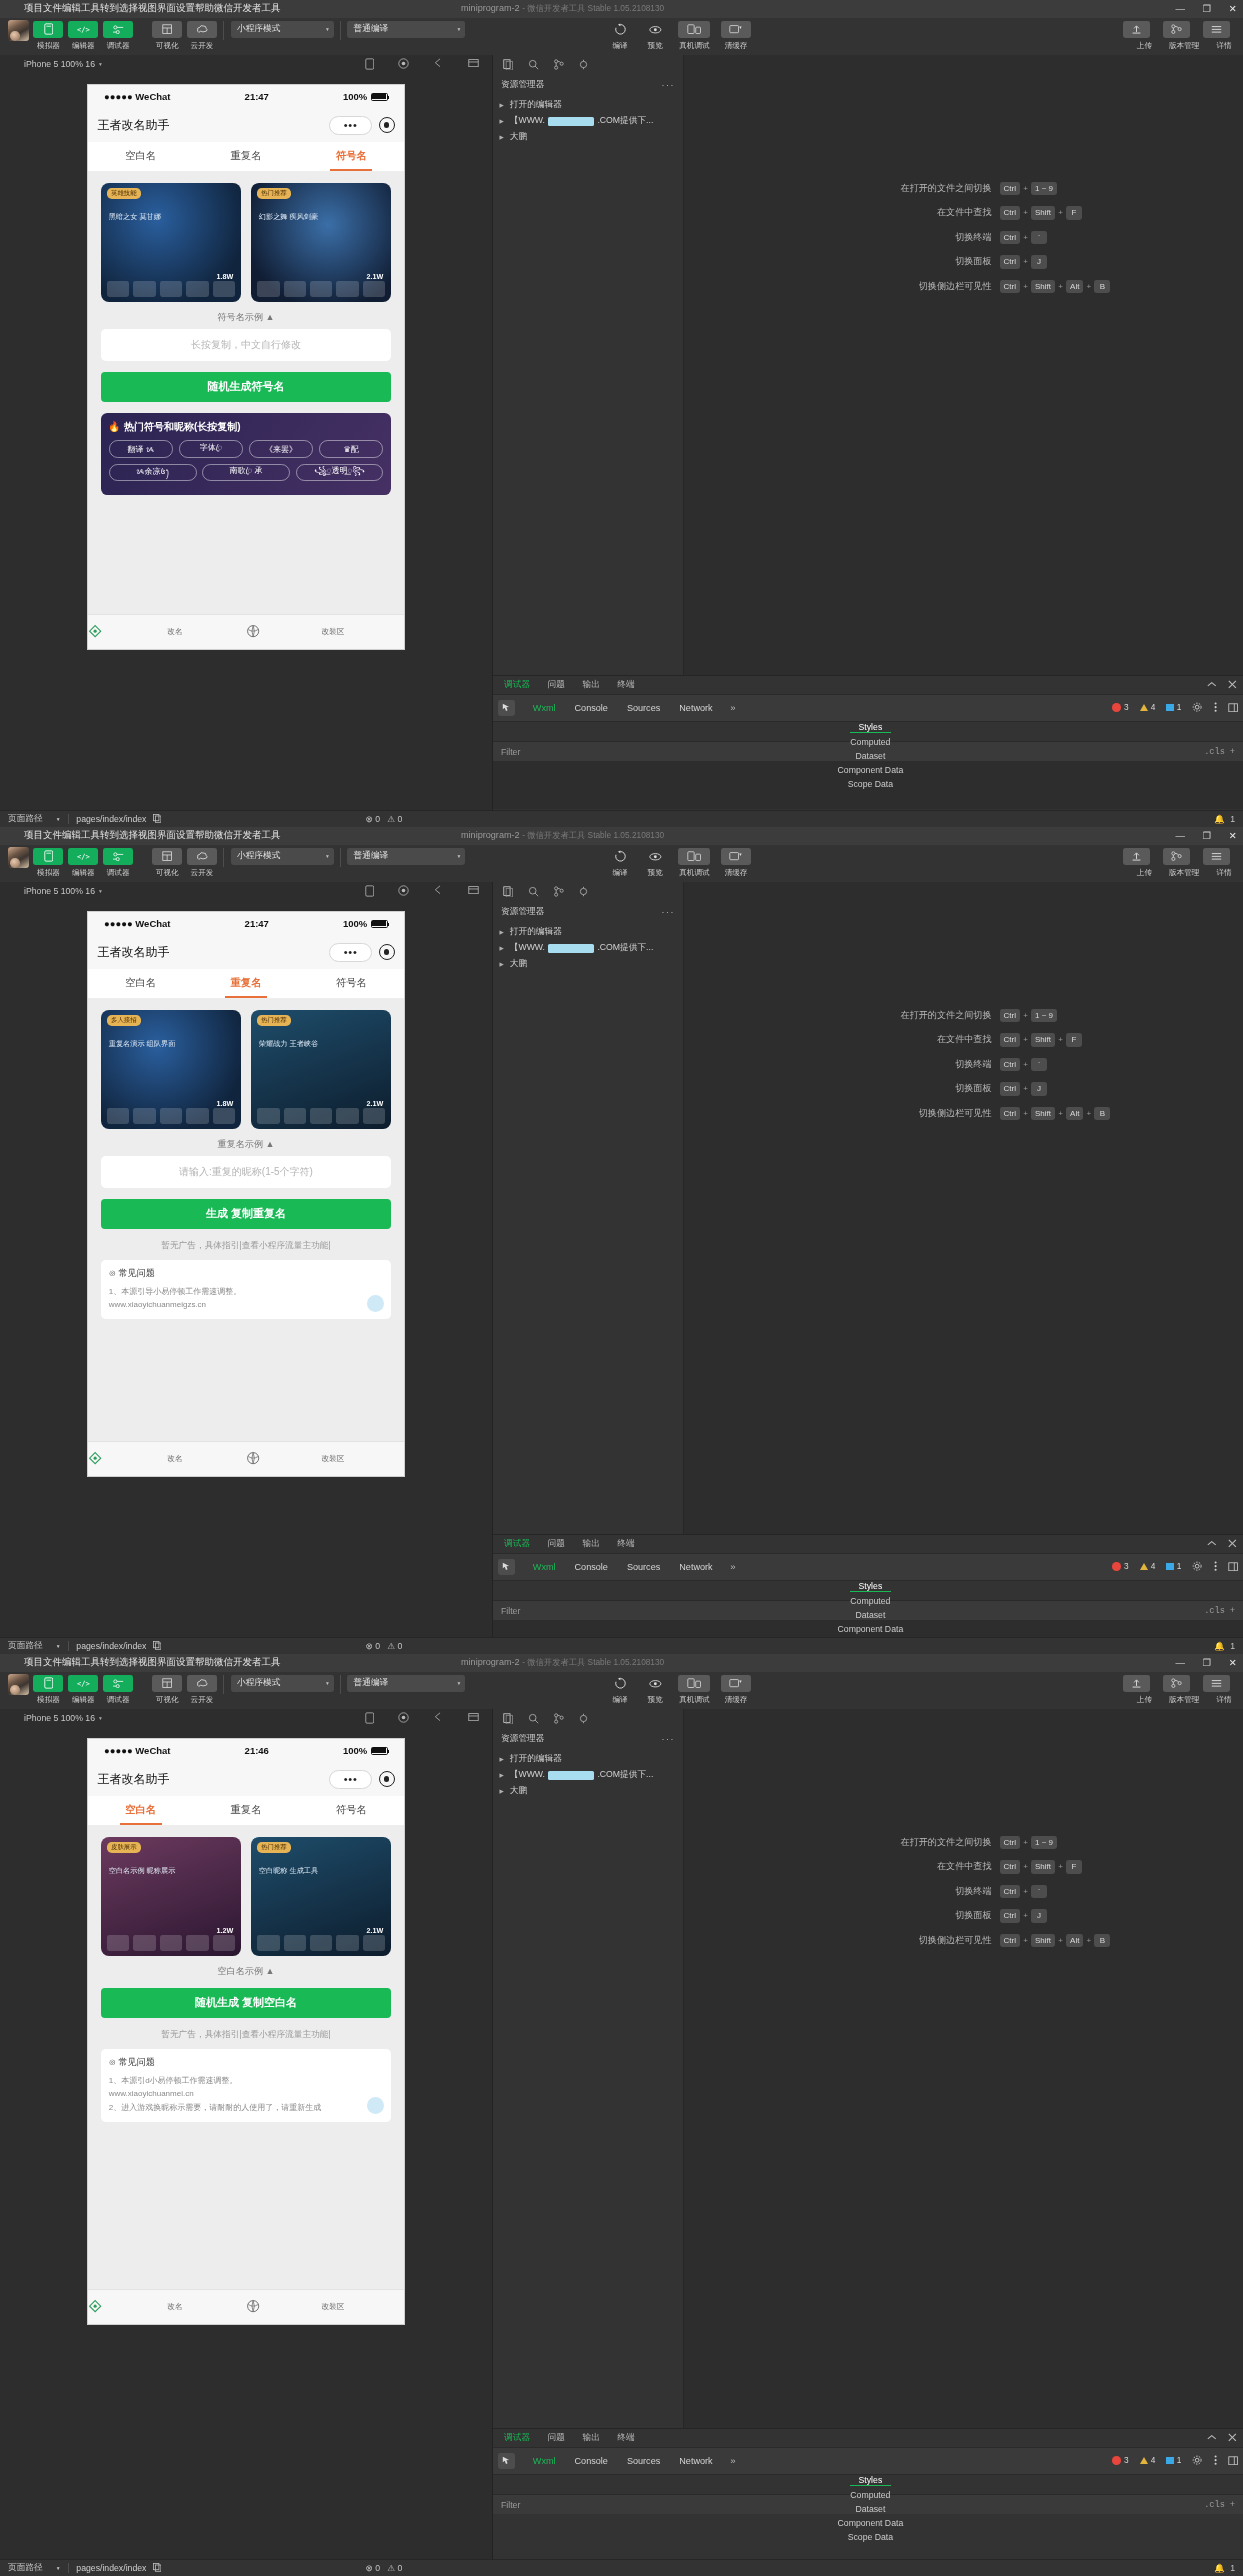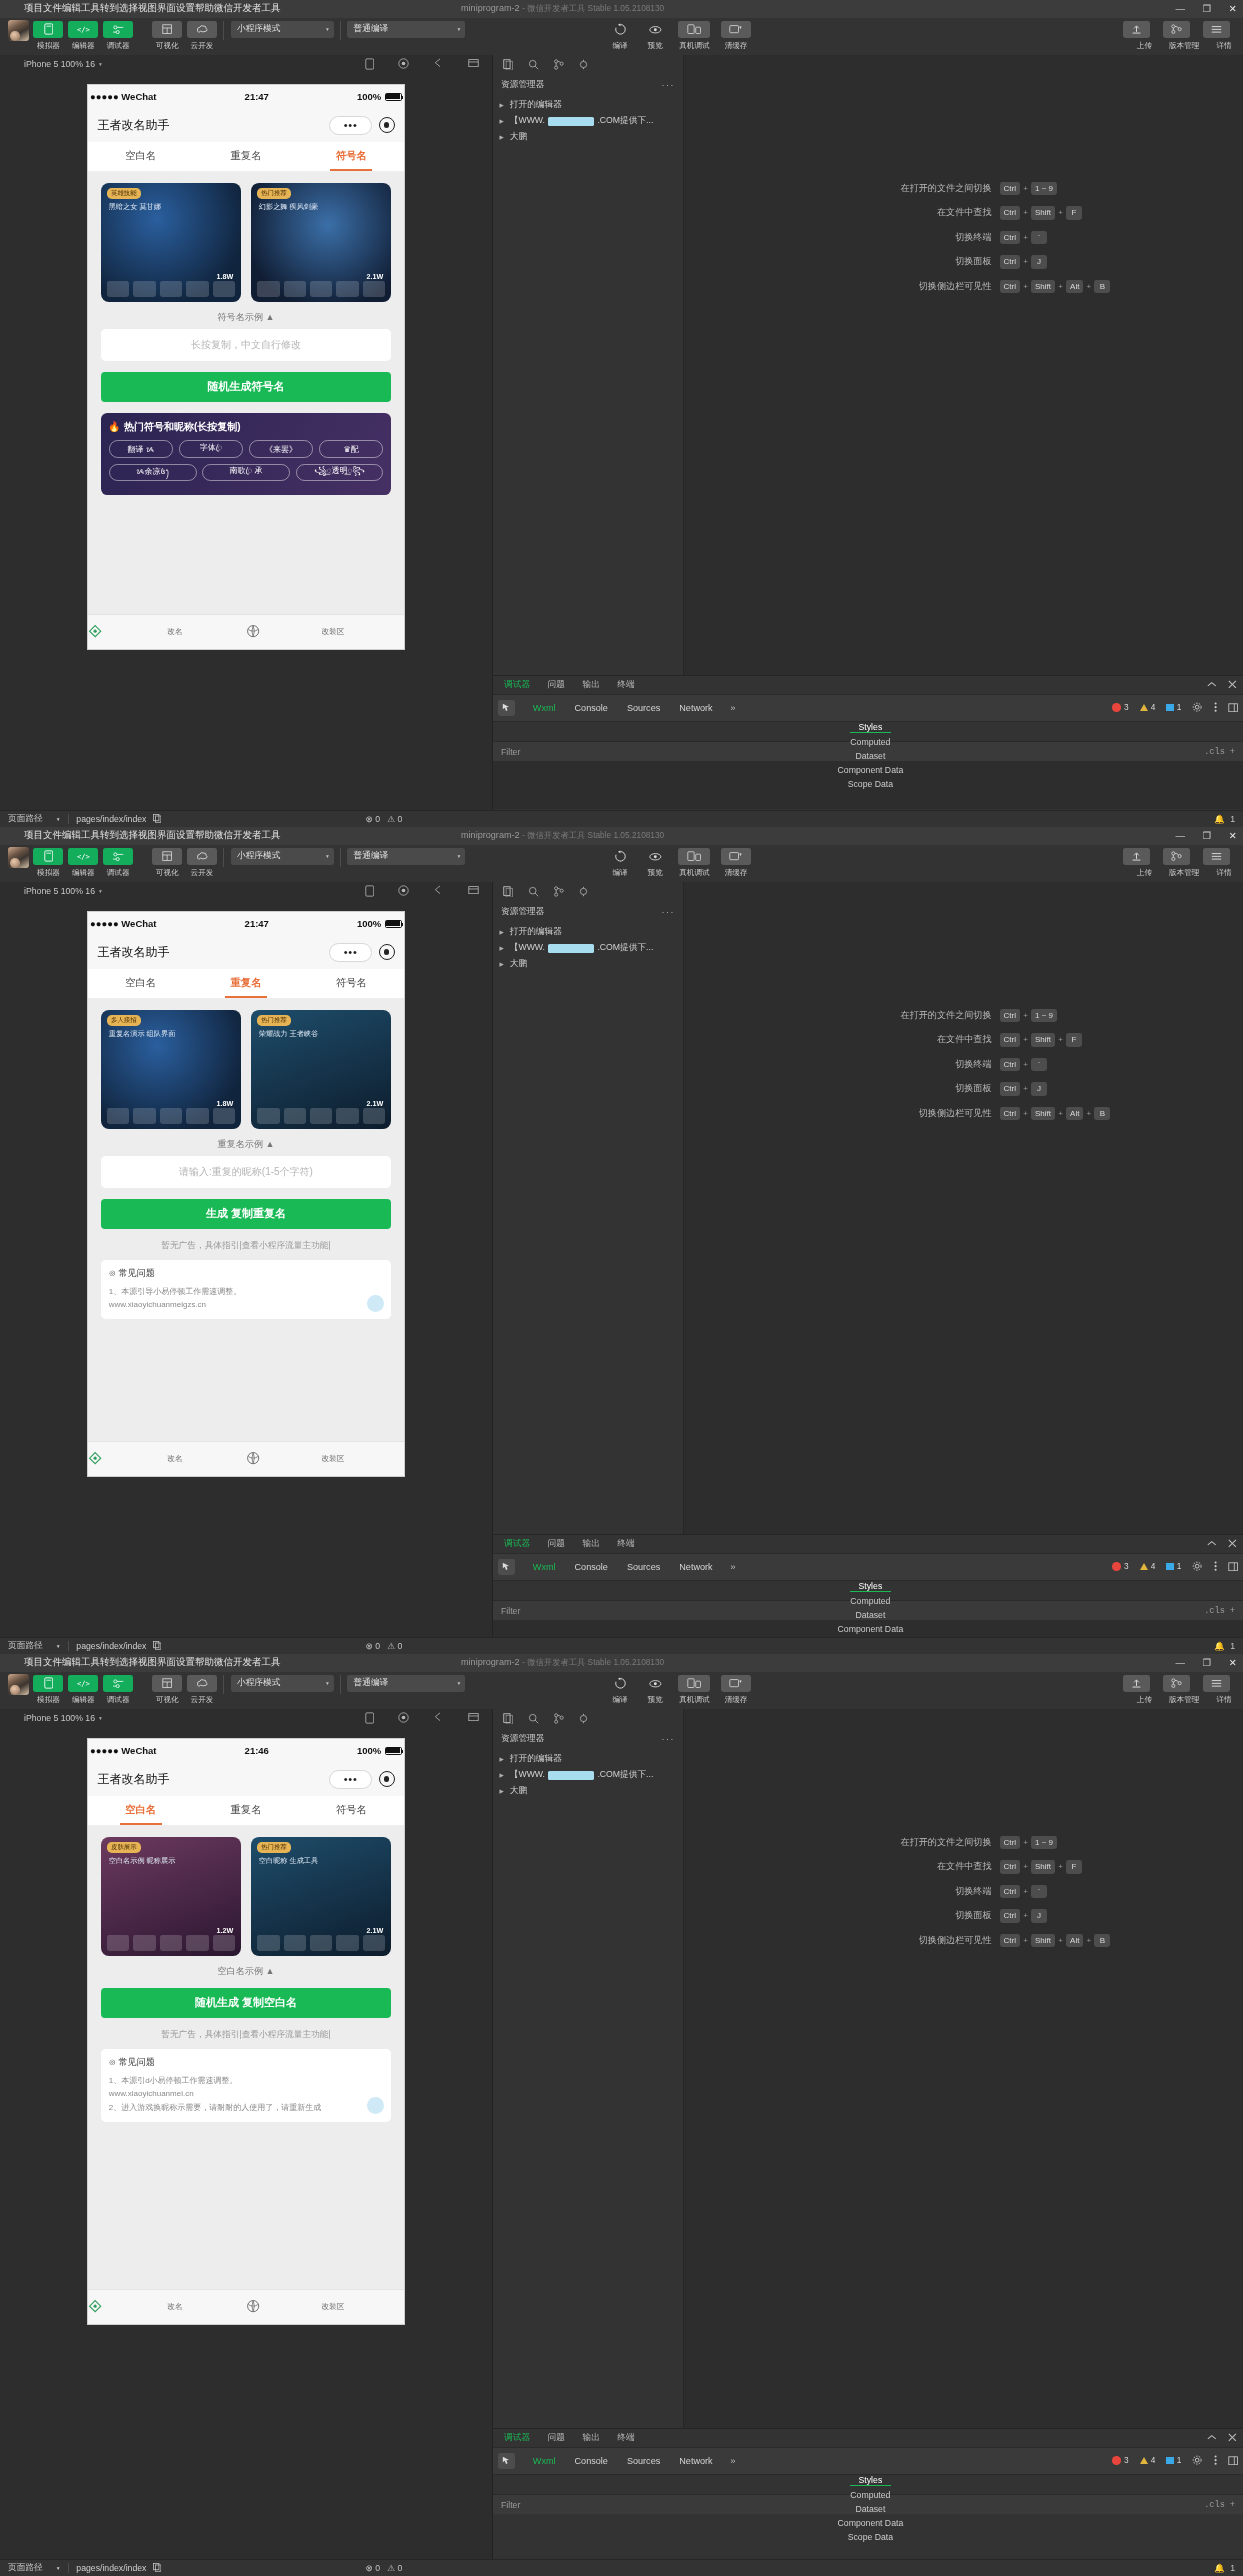--- a/index.html
+++ b/index.html
@@ -54,21 +54,21 @@
   
   .body-row { display:flex; height:calc(100% - 72px); }
   .simcol { width:493px; background:#2d2d2d; position:relative; border-right:0.8px solid #222; }
   .simbar { height:19px; display:flex; align-items:center; padding-left:8px; background:#2d2d2d; font-size:8.7px; color:#c8c8c8;margin-left:16px; }
   .simbar .caret { font-size:5.6px; margin-left:4px; color:#aaa; }
   .simbar-icons { position:absolute; right:12.7px; top:3.2px; display:flex; gap:24px; }
   .simbar-icons span { cursor:pointer; }
 
   .phone { position:absolute; left:87px; top:29px; width:318px; height:566px; background:#ededed;
            border:0.8px solid #cfcfcf; overflow:hidden; }
-  .ph-status { height:24px; background:#f7f7f7; display:flex; align-items:center; justify-content:space-between; padding:0 2px;text-align:center; }
+  .ph-status { height:24px; background:#f7f7f7; display:flex; align-items:center; justify-content:space-between; padding:0 16px;text-align:center; }
   .ph-status .l, .ph-status .c, .ph-status .r { font-size:9.5px; color:#111; font-weight:bold; display:flex; align-items:center; gap:3.2px; }
   .bat { width:17.5px; height:8px; border:0.8px solid #111; border-radius:1.6px; position:relative; }
   .bat::after { content:""; position:absolute; left:0.8px; top:0.8px; bottom:0.8px; right:0.8px; background:#111; }
   .bat::before { content:""; position:absolute; right:-2.4px; top:2.4px; width:1.6px; height:3.2px; background:#111; }
   .ph-nav { height:33px; background:#f7f7f7; display:flex; align-items:center; justify-content:space-between; padding:0 9.5px; }
   .ph-nav .t { font-size:12px; color:#111; }
   .ph-caps { display:flex; align-items:center; gap:6.4px; }
   .caps { width:43px; height:19px; border:0.8px solid #d8d8d8; border-radius:9.5px; background:#fff;
           display:flex; align-items:center; justify-content:center; font-size:11px; letter-spacing:0.8px; color:#222; }
   .capsdot { width:16px; height:16px; border-radius:50%; border:1.6px solid #222; display:flex; align-items:center; justify-content:center; }
@@ -78,21 +78,21 @@
   .ph-tabs div.on { color:#e8703a; font-weight:bold; }
   .ph-tabs div.on::after { content:""; position:absolute; bottom:0; left:30%; right:30%; height:2px; background:#e8703a; }
   .cards { display:flex; gap:9.5px; padding:11px 12.7px 3.2px 12.7px; }
   .card { flex:1; height:119px; border-radius:8px; overflow:hidden; position:relative; }
   .c-blue { background:radial-gradient(circle at 40% 30%, #2a5f9e, #10243d 75%); }
   .c-blue2 { background:radial-gradient(circle at 55% 35%, #3b6fa8, #101d33 78%); }
   .c-pink { background:linear-gradient(160deg,#6c3a5e,#2a1630); }
   .c-teal { background:linear-gradient(160deg,#1e4d6b,#0d1c2c); }
   .card .badge { position:absolute; left:6.4px; top:5.6px; background:#e6b455; color:#4a2e06; font-size:6.4px;
                  padding:0.8px 4px; border-radius:4.8px; }
-  .card .ttl { position:absolute; left:8px; top:19px; color:#dfe9f5; font-size:7.2px; line-height:1.5; }
+  .card .ttl { position:absolute; left:8px; top:29px; color:#dfe9f5; font-size:7.2px; line-height:1.5; }
   .card .gold { position:absolute; right:8px; bottom:20.7px; color:#fff; font-size:7.2px; font-weight:bold; }
   .card .avrow { position:absolute; bottom:4.8px; left:6.4px; right:6.4px; display:flex; gap:4px; }
   .card .avrow i { flex:1; height:16px; border-radius:2.4px; background:rgba(255,255,255,.18); display:block; }
   .ex-label { text-align:center; font-size:9.1px; color:#777; padding:6.4px 0 4.8px 0; }
   .ph-input { margin:0 12.7px; height:32px; background:#fff; border-radius:4.8px; display:flex; align-items:center;
               justify-content:center; font-size:10px; color:#b5b5b5; cursor:text; }
   .ph-btn { margin:11px 12.7px 0 12.7px; height:30px; background:#19b955; border-radius:4px; color:#fff;
             display:flex; align-items:center; justify-content:center; font-size:11px; font-weight:bold; cursor:pointer; }
   .hotbox { margin:11px 12.7px 0 12.7px; background:linear-gradient(120deg,#2b2452,#463064); border-radius:6.4px; padding:7.2px 8px 8.7px 8px; }
   .hotbox .h { color:#fff; font-size:10px; font-weight:bold; margin-bottom:6.4px; }

